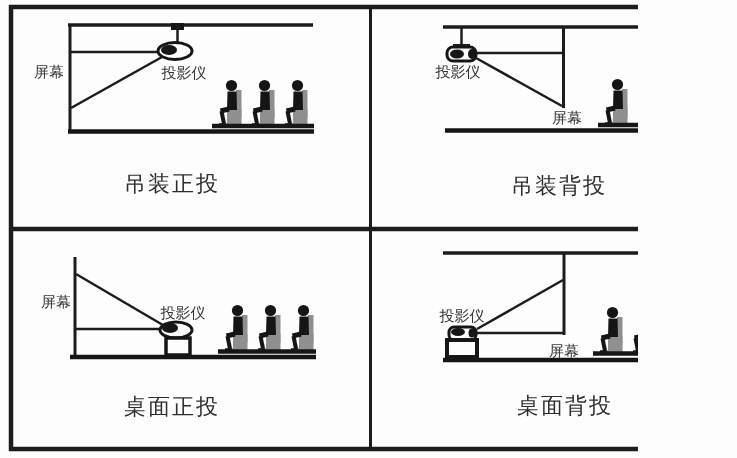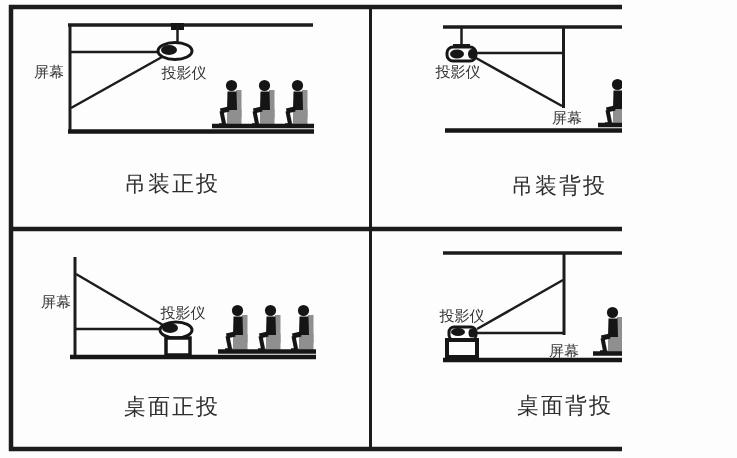--- a/index.html
+++ b/index.html
@@ -1,17 +1,17 @@
 <!DOCTYPE html>
 <html><head>
 <meta charset="utf-8">
 <style>
   html,body{margin:0;padding:0;background:#fdfdfd;}
   .canvas{position:relative;width:622px;height:458px;background:#fdfdfd;overflow:hidden;
-          font-family:"Liberation Sans", sans-serif;}
+          font-family:"Liberation Sans", sans-serif;padding-left:16px;}
   svg{position:absolute;left:0;top:0;}
   .struct{stroke:#1c1c1c;fill:none;}
   .beam{stroke:#1c1c1c;fill:none;}
   .thick{stroke:#161616;fill:none;}
   .label-txt{font-family:"Liberation Sans", sans-serif;font-size:15px;fill:#343434;}
   .caption-txt{font-family:"Liberation Sans", sans-serif;font-size:22px;fill:#2d2d2d;letter-spacing:2px;}
 </style>
 </head>
 <body>
 

